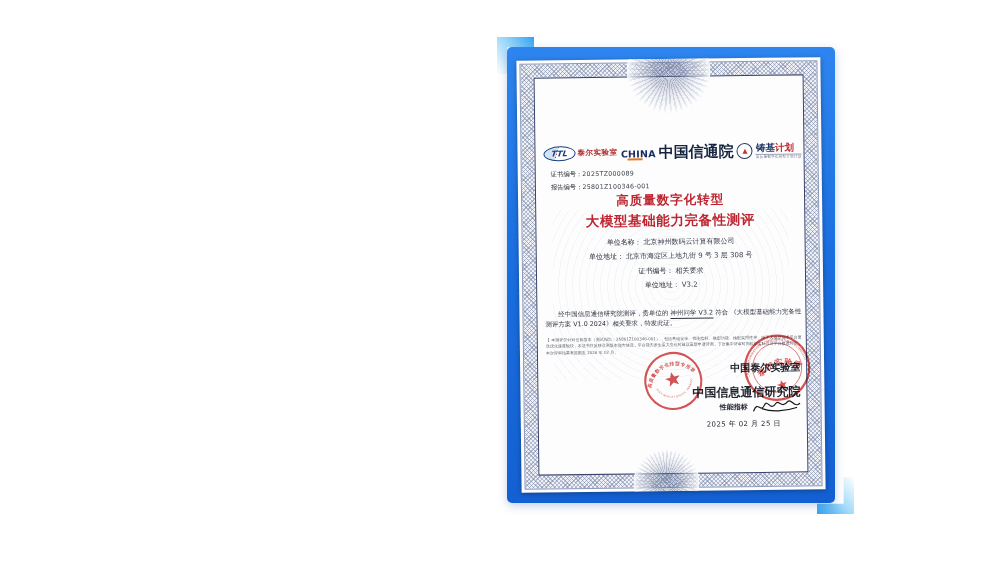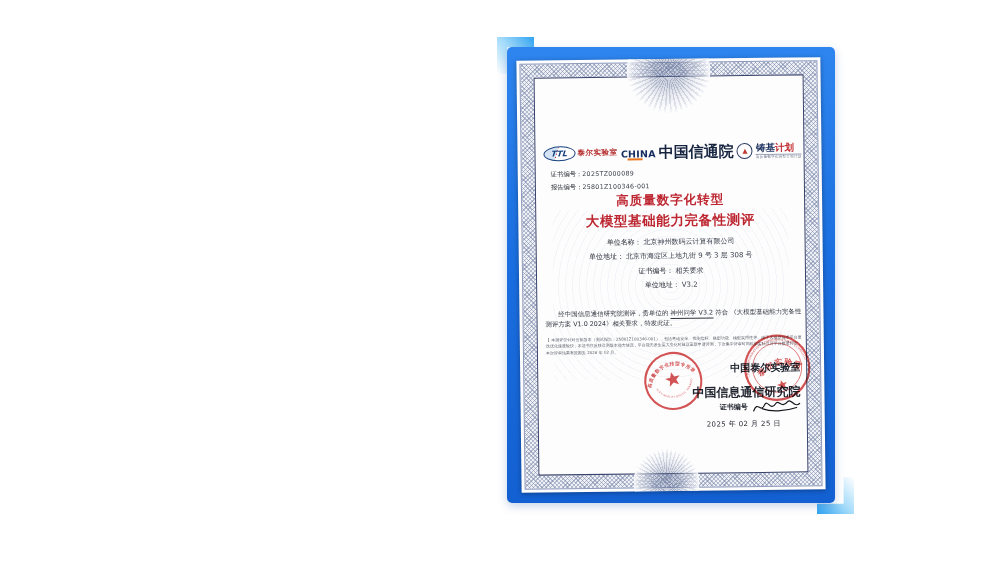--- a/index.html
+++ b/index.html
@@ -162,21 +162,21 @@
         </div>
       </div>
 
       <div class="body-par"><span>经中国信息通信研究院测评，贵单位的 </span><span class="ul">神州问学 V3.2</span><span> 符合 《大模型基础能力完备性测评方案 V1.0 2024》相关要求，特发此证。</span></div>
 
       <div class="footnote">【 本测评仅针对当前版本（测试报告：25801Z100346-001），包括基础安全、性能指标、模型功能、模型实用性等。由于大模型技术平台更迭优化速度较快，本证书仅反映送测版本能力情况，平台能力发生重大变化时建议重新申请评测，下次集中评审时间根据实际送评平台数量评定，本次评审结果有效期至 2026 年 02 月。</div>
 
       <div class="issuer1">中国泰尔实验室</div>
       <div class="issuer2">中国信息通信研究院</div>
       <div class="signer">
-        <span class="signer-label">证书编号</span>
+        <span class="signer-label">性能指标</span>
         <svg class="sig-svg" width="52" height="20" viewBox="0 0 52 20">
           <path d="M3,14 C7,3 10,17 14,8 C17,2 20,15 25,7 C28,2 31,13 37,5 C41,1 43,12 49,7
                    M12,12 C20,15 34,15 46,11" fill="none" stroke="#15161a" stroke-width="1.2" stroke-linecap="round"></path>
         </svg>
       </div>
       <div class="cert-date">2025 年 02 月 25 日</div>
 
       <svg class="stamp stamp-left" width="62" height="62" viewBox="0 0 62 62">
         <defs>
           <path id="arcL-top" d="M 7,35 A 24.5,24.5 0 0 1 55,35" fill="none"></path>

